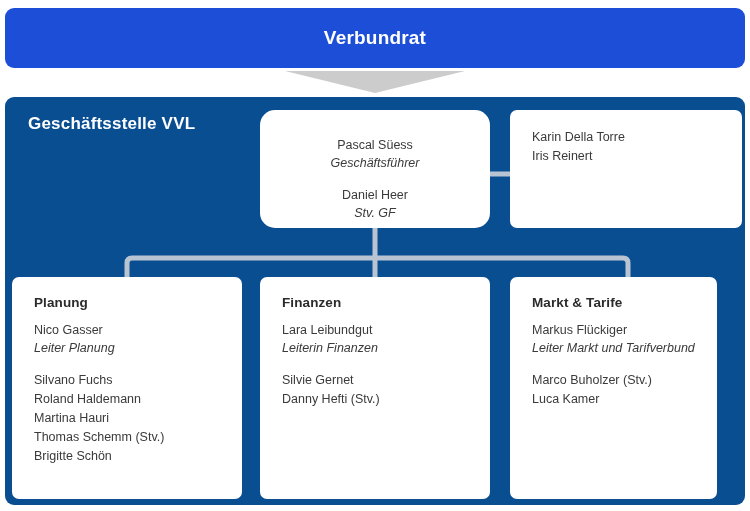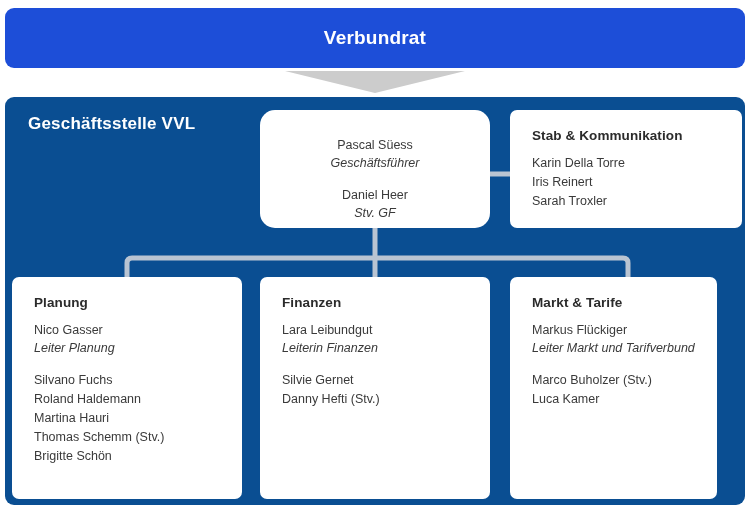--- a/index.html
+++ b/index.html
@@ -195,25 +195,23 @@
       </div>
       <div class="person-group">
         <div class="person-name">Daniel Heer</div>
         <div class="person-role">Stv. GF</div>
       </div>
     </div>
   </div>
 
   <div class="card card-top-right">
     <div class="card-inner">
-      <div class="card-heading">Stab &amp; Kommunikation</div>
       <div class="plain-list">
         <div class="person-name">Karin Della Torre</div>
         <div class="person-name">Iris Reinert</div>
-        <div class="person-name">Sarah Troxler</div>
       </div>
     </div>
   </div>
 
   <div class="card card-bottom-left">
     <div class="card-inner">
       <div class="card-heading">Planung</div>
       <div class="person-group">
         <div class="person-name">Nico Gasser</div>
         <div class="person-role">Leiter Planung</div>

